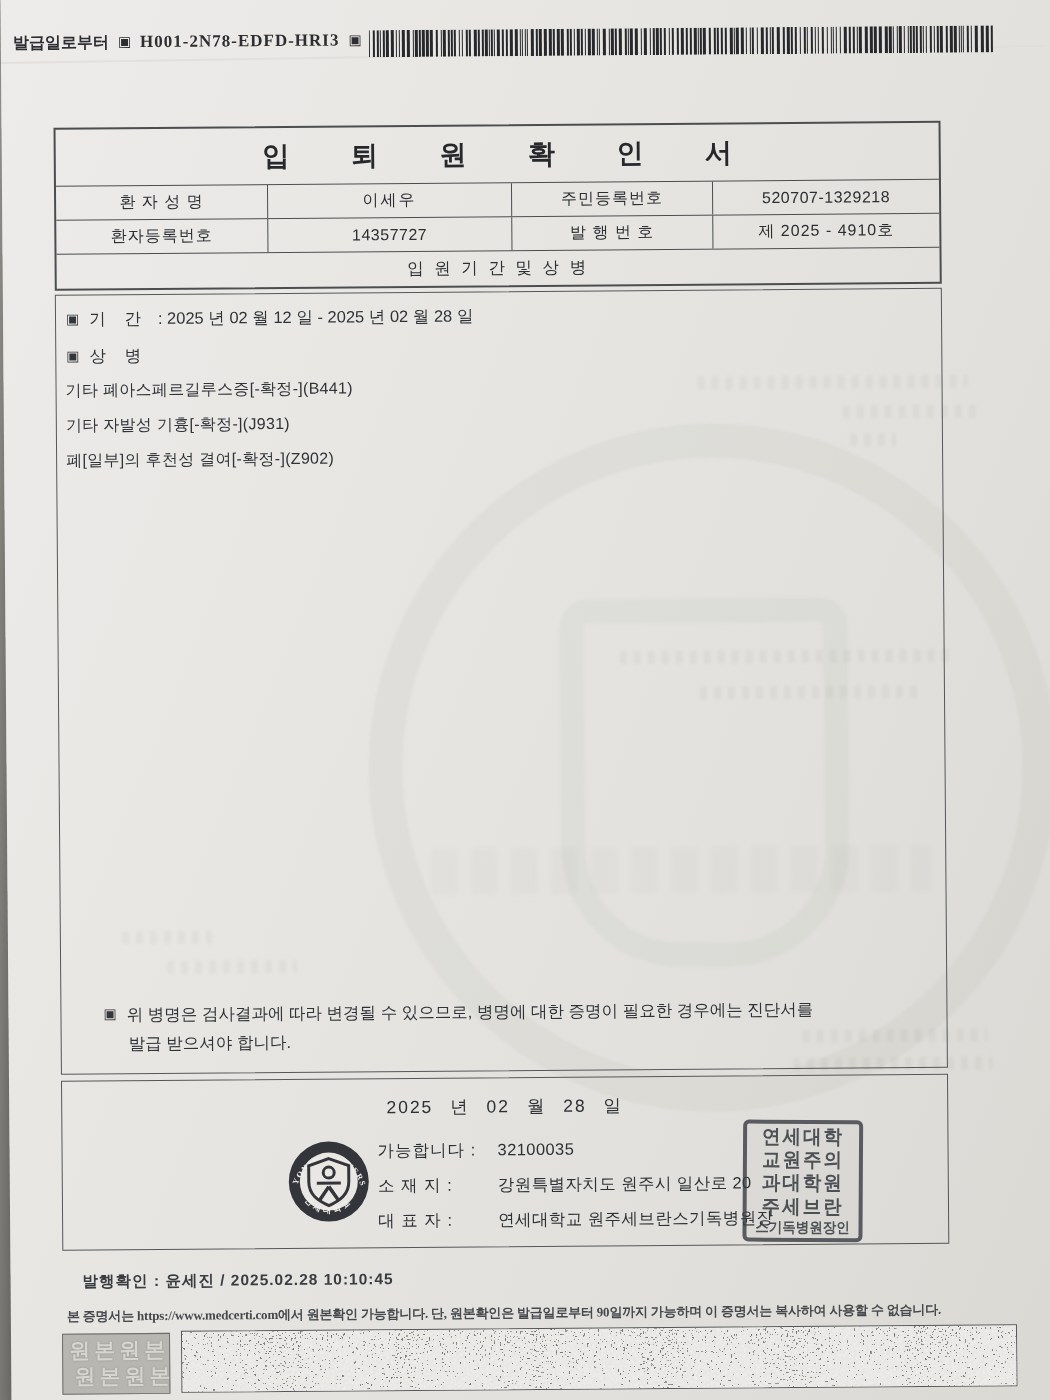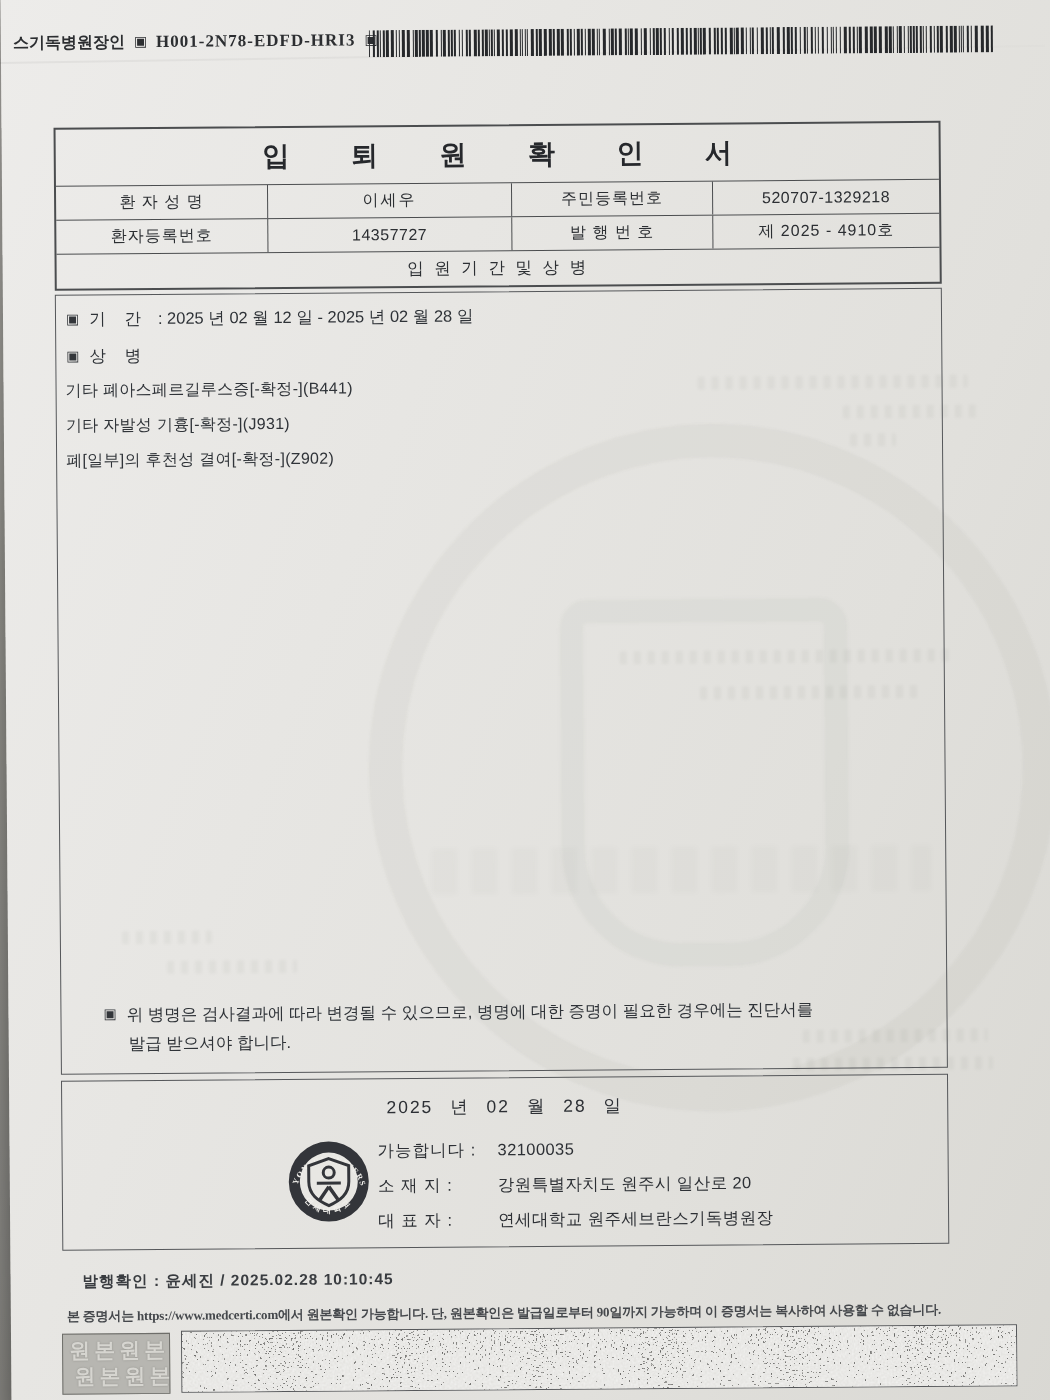--- a/index.html
+++ b/index.html
@@ -117,21 +117,21 @@
     <div class="ghost" style="left:845px;top:408px;width:135px;"></div>
     <div class="ghost" style="left:852px;top:436px;width:46px;"></div>
     <div class="ghost" style="left:620px;top:652px;width:330px;"></div>
     <div class="ghost" style="left:700px;top:688px;width:220px;"></div>
     <div class="ghost" style="left:120px;top:928px;width:90px;"></div>
     <div class="ghost" style="left:165px;top:958px;width:130px;"></div>
     <div class="ghost" style="left:800px;top:1032px;width:185px;"></div>
     <div class="ghost" style="left:790px;top:1060px;width:200px;"></div>
 
     <div class="topbar">
-      <span>스기독병원장인</span>
+      <span>발급일로부터</span>
       <span class="mark">▣</span>
       <span class="code">H001-2N78-EDFD-HRI3</span>
       <span class="mark">▣</span>
     </div>
     <div class="barcode">
         <span style="flex: 0 0 auto; height: 100%; width: 1px; background: rgb(38, 40, 43); margin-right: 3px;"></span>
         <span style="flex: 0 0 auto; height: 100%; width: 2px; background: rgb(38, 40, 43); margin-right: 2px;"></span>
         <span style="flex: 0 0 auto; height: 100%; width: 2px; background: rgb(38, 40, 43); margin-right: 1px;"></span>
         <span style="flex: 0 0 auto; height: 100%; width: 1px; background: rgb(38, 40, 43); margin-right: 2px;"></span>
         <span style="flex: 0 0 auto; height: 100%; width: 2px; background: rgb(38, 40, 43); margin-right: 1px;"></span>
@@ -360,20 +360,27 @@
         <div class="info-line">
           <span class="ilabel">소 재 지 :</span>
           <span class="ival">강원특별자치도 원주시 일산로 20</span>
         </div>
         <div class="info-line">
           <span class="ilabel">대 표 자 :</span>
           <span class="ival">연세대학교 원주세브란스기독병원장</span>
         </div>
       </div>
 
+      <div class="seal">
+        <div class="seal-row">연세대학</div>
+        <div class="seal-row">교원주의</div>
+        <div class="seal-row">과대학원</div>
+        <div class="seal-row">주세브란</div>
+        <div class="seal-row" style="font-size:13.5px;letter-spacing:0;">스기독병원장인</div>
+      </div>
     </div>
 
     <div class="confirm">발행확인 : 윤세진 / 2025.02.28  10:10:45</div>
     <div class="notice">본 증명서는 https://www.medcerti.com에서 원본확인 가능합니다. 단, 원본확인은 발급일로부터 90일까지 가능하며 이 증명서는 복사하여 사용할 수 없습니다.</div>
 
     <div class="copy-box">
       <div class="copy-row">원본원본</div>
       <div class="copy-row">원본원본</div>
     </div>
 

